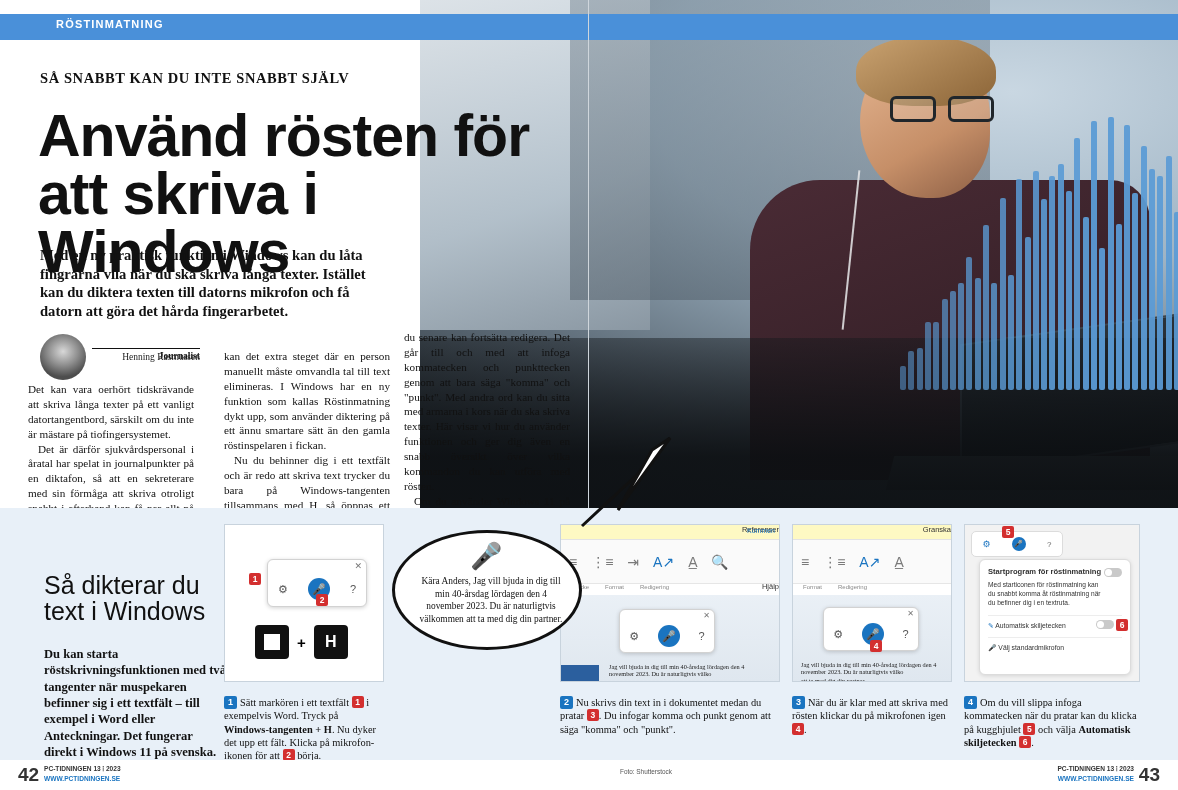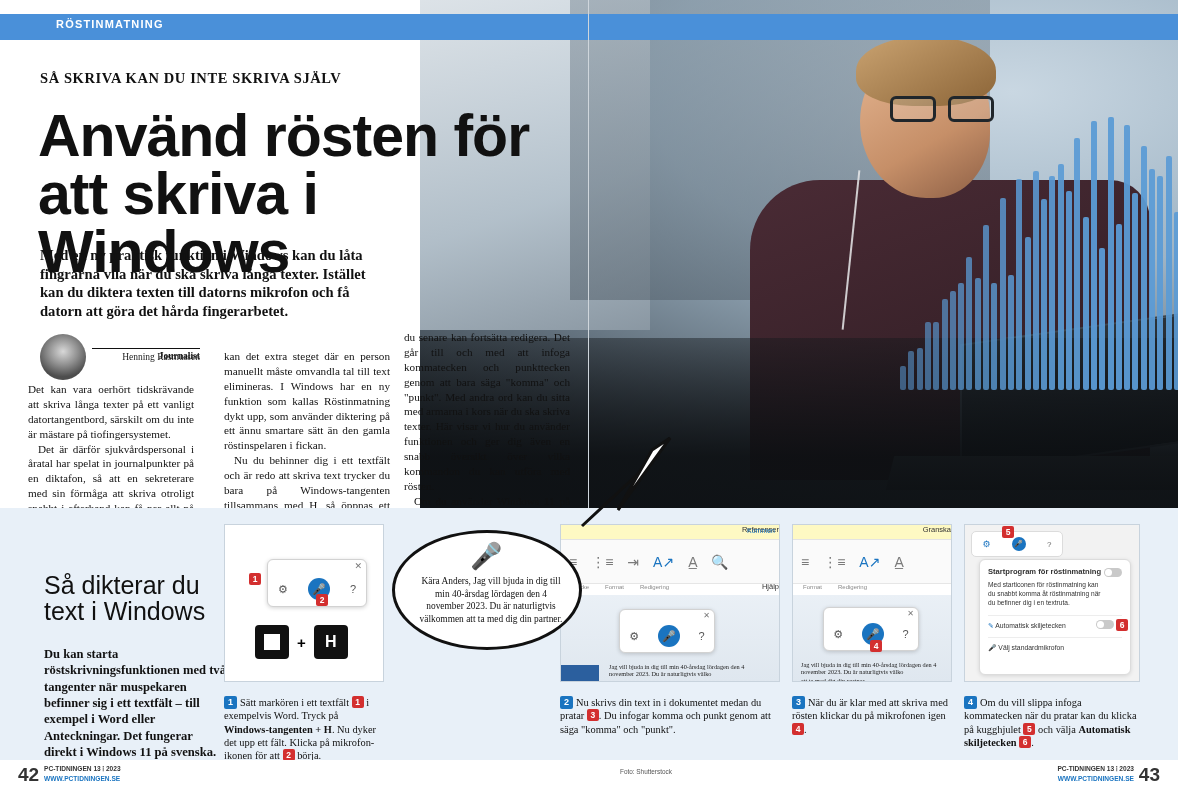--- a/index.html
+++ b/index.html
@@ -364,21 +364,21 @@
         <span style="left: 257.3px; height: 214.349px; opacity: 0.93;"></span>
         <span style="left: 265.6px; height: 233.666px; opacity: 0.92;"></span>
         <span style="left: 273.9px; height: 178.096px; opacity: 0.91;"></span>
       </div>
   </div>
 
   <div class="topbar">
     <div class="kicker">RÖSTINMATNING</div>
   </div>
 
-  <div class="overline">SÅ SKRIVA KAN DU INTE SKRIVA SJÄLV</div>
+  <div class="overline">SÅ SNABBT KAN DU INTE SNABBT SJÄLV</div>
   <div class="headline">
     <div>Använd rösten för</div>
     <div>att skriva i Windows</div>
   </div>
   <div class="standfirst">Med en ny praktisk funktion i Windows kan du låta fingrarna vila när du ska skriva långa texter. Istället kan du diktera texten till datorns mikrofon och få datorn att göra det hårda fingerarbetet.</div>
 
   <div class="byline">
     <div class="portrait"></div>
     <div class="role">Journalist</div>
     <div class="rule"></div>

